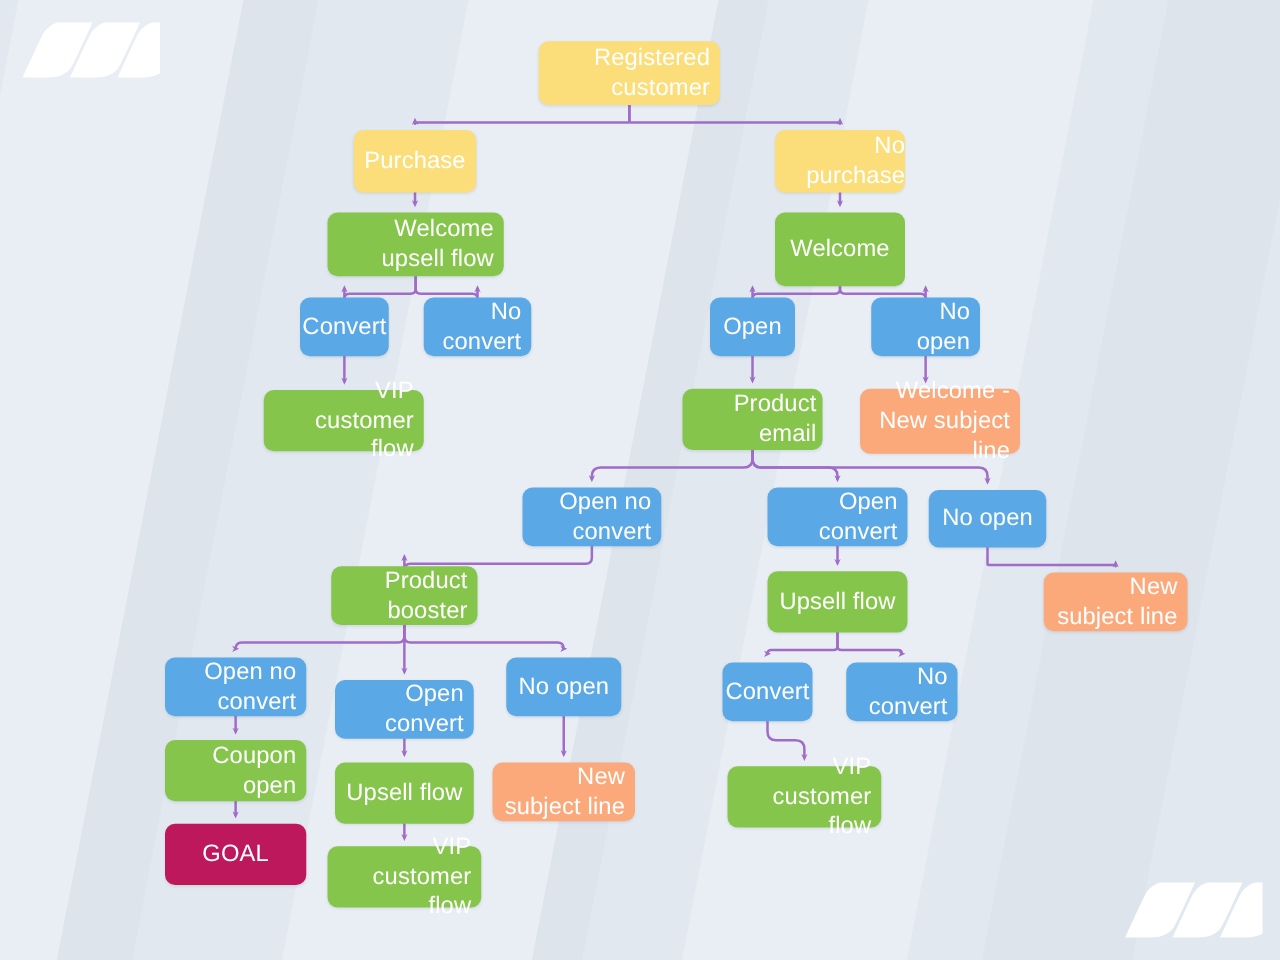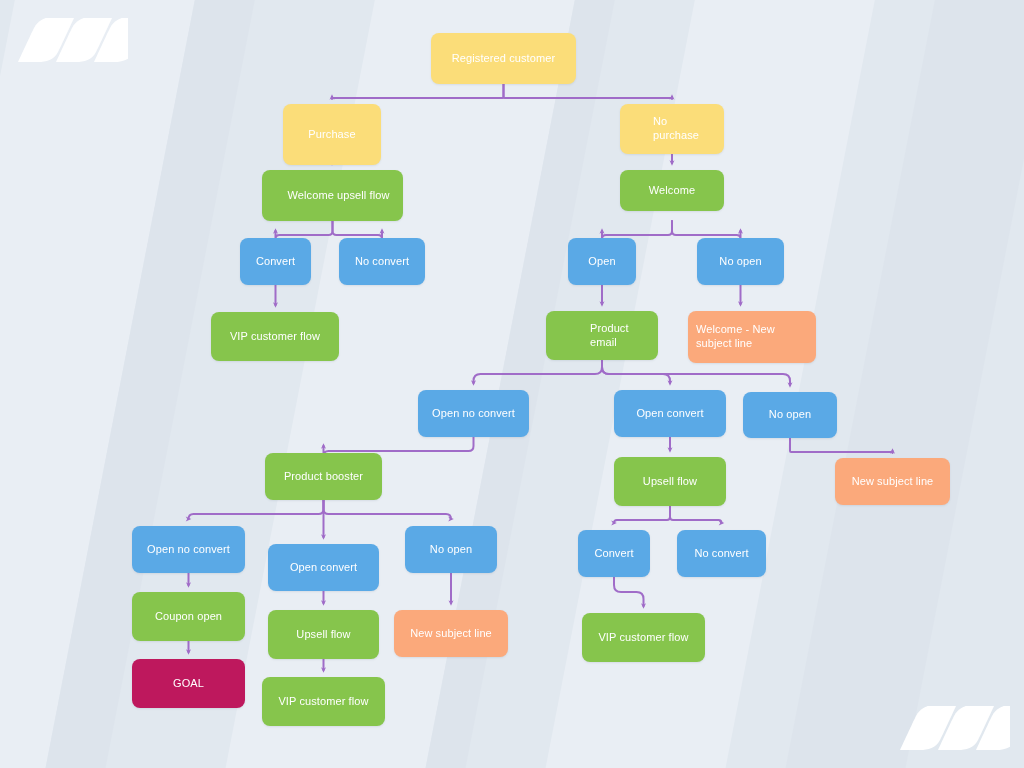--- a/index.html
+++ b/index.html
@@ -43,23 +43,23 @@
     pointer-events: none;
   }
 
   .node {
     position: absolute;
     box-sizing: border-box;
     border-radius: 8px;
     display: flex;
     align-items: center;
     justify-content: center;
-    text-align: left;
+    text-align: right;
     color: #ffffff;
-    font-size: 11px;
+    font-size: 19px;
     line-height: 1.25;
     letter-spacing: 0.1px;
     padding: 4px 8px;
     box-shadow: 0 1px 2px rgba(90,110,130,0.13);
     user-select: none;
   }
   .node.yellow { background: #fbdd79; }
   .node.green  { background: #86c54c; }
   .node.blue   { background: #5aa9e6; }
   .node.orange { background: #fba97b; }
@@ -120,30 +120,30 @@
         <path d="M614,577 L614,585.12 Q614,592.12 621,592.12 L636.5,592.12 Q643.5,592.12 643.5,599.12 L643.5,606" marker-end="url(#arrowhead)"></path>
         <path d="M188.5,641 L188.5,652" marker-end="url(#arrowhead)"></path>
         <path d="M323.5,659 L323.5,670" marker-end="url(#arrowhead)"></path>
       </g>
   </svg>
 
   <div id="node-layer">
       <div class="node yellow" style="left: 431px; top: 33px; width: 145px; height: 51px;">
         <span>Registered customer</span>
       </div>
-      <div class="node yellow" style="left: 283px; top: 104px; width: 98px; height: 61px;">
+      <div class="node yellow" style="left: 283px; top: 104px; width: 98px; height: 50px;">
         <span>Purchase</span>
       </div>
       <div class="node yellow" style="left: 620px; top: 104px; width: 104px; height: 50px; padding-left: 33px;">
         <span>No purchase</span>
       </div>
       <div class="node green" style="left: 262px; top: 170px; width: 141px; height: 51px; padding-left: 20px;">
         <span>Welcome upsell flow</span>
       </div>
-      <div class="node green" style="left: 620px; top: 170px; width: 104px; height: 41px;">
+      <div class="node green" style="left: 620px; top: 170px; width: 104px; height: 59px;">
         <span>Welcome</span>
       </div>
       <div class="node blue" style="left: 240px; top: 238px; width: 71px; height: 47px;">
         <span>Convert</span>
       </div>
       <div class="node blue" style="left: 339px; top: 238px; width: 86px; height: 47px;">
         <span>No convert</span>
       </div>
       <div class="node blue" style="left: 568px; top: 238px; width: 68px; height: 47px;">
         <span>Open</span>

